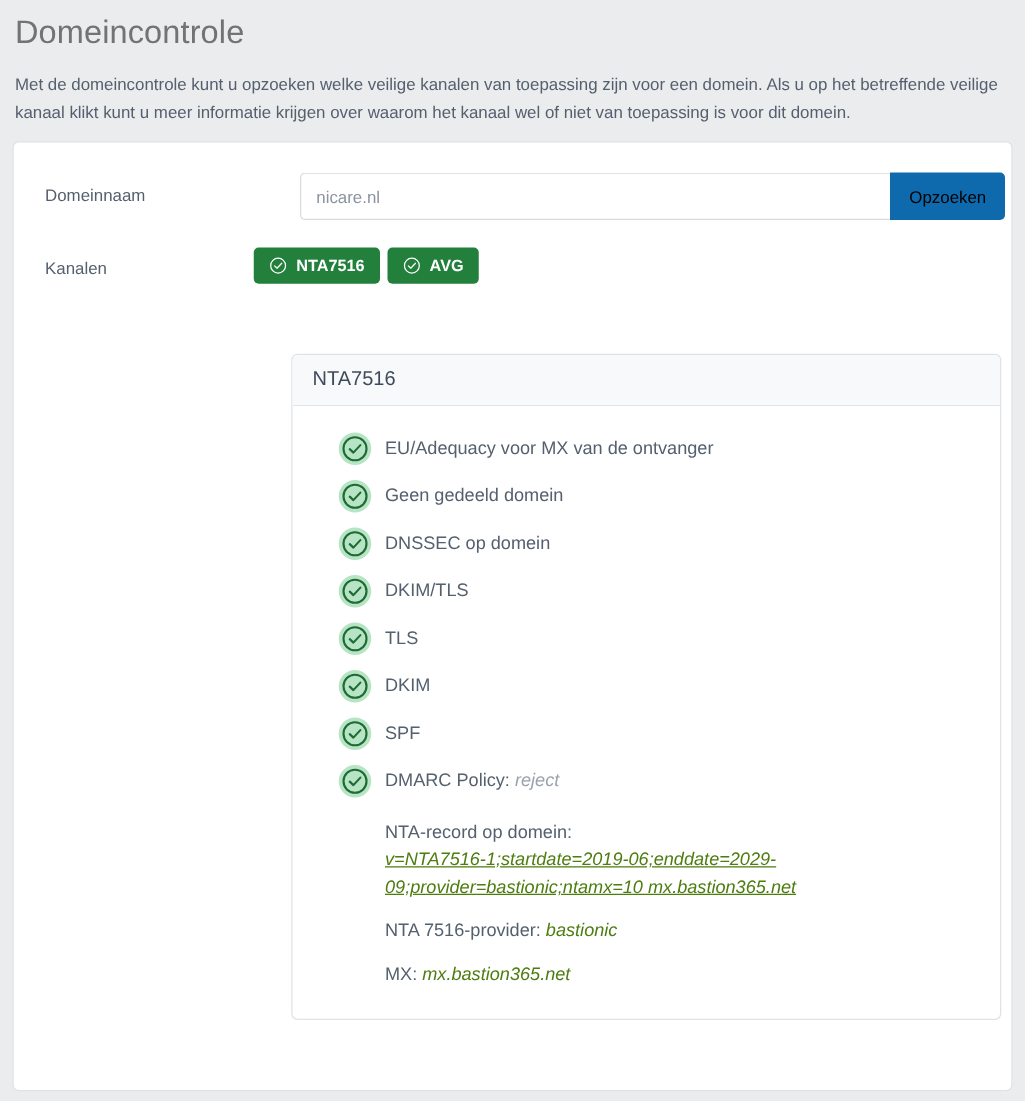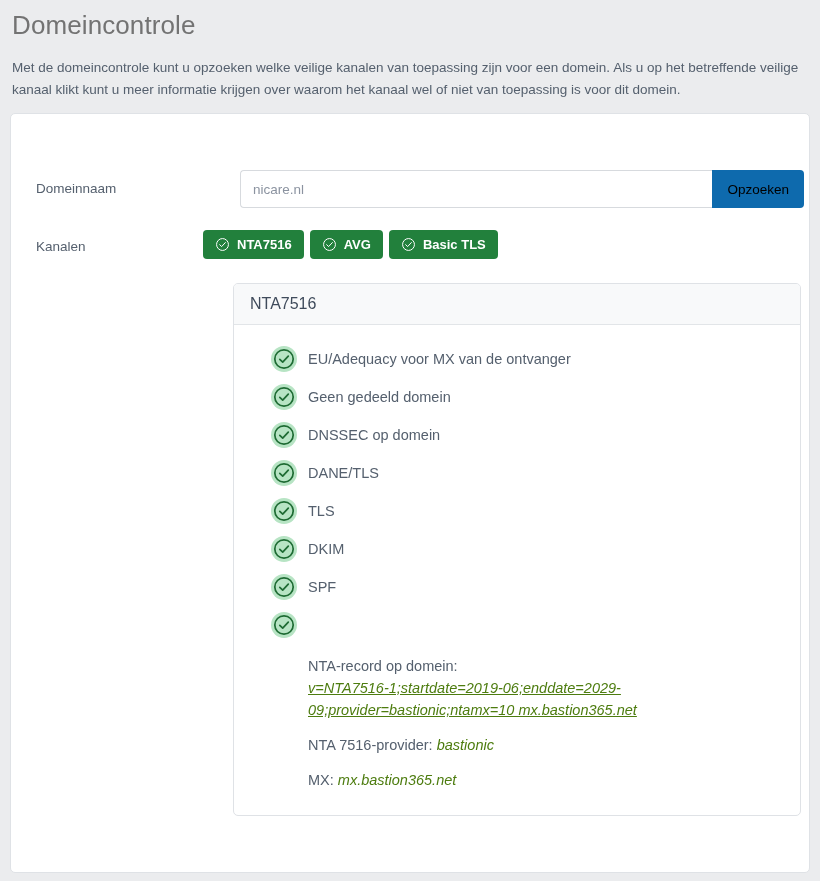--- a/index.html
+++ b/index.html
@@ -48,21 +48,21 @@
     border-radius: 5px;
     box-sizing: border-box;
   }
 
   
   .form-row {
     display: flex;
     align-items: flex-start;
   }
   .form-row.domain-row {
-    margin-top: 56px;
+    margin-top: 24px;
   }
   .form-row.channels-row {
     margin-top: 22px;
   }
   .form-label {
     width: 192px;
     padding-left: 25px;
     box-sizing: border-box;
     font-size: 13.5px;
     color: #55606e;
@@ -237,27 +237,20 @@
       </button>
 
       <button class="channel-badge">
         <svg class="badge-check" viewBox="0 0 24 24">
           <circle cx="12" cy="12" r="9.5" fill="none" stroke="#ffffff" stroke-width="1.6"></circle>
           <path d="M7.5 12.3 L10.6 15.3 L16.6 8.9" fill="none" stroke="#ffffff" stroke-width="1.6" stroke-linecap="round" stroke-linejoin="round"></path>
         </svg>
         <span>AVG</span>
       </button>
 
-      <button class="channel-badge">
-        <svg class="badge-check" viewBox="0 0 24 24">
-          <circle cx="12" cy="12" r="9.5" fill="none" stroke="#ffffff" stroke-width="1.6"></circle>
-          <path d="M7.5 12.3 L10.6 15.3 L16.6 8.9" fill="none" stroke="#ffffff" stroke-width="1.6" stroke-linecap="round" stroke-linejoin="round"></path>
-        </svg>
-        <span>Basic TLS</span>
-      </button>
 
     </div>
   </div>
 
   <div class="panel">
     <div class="panel-header">NTA7516</div>
     <div class="panel-body">
 
       <div class="check-item">
         <svg class="check-icon" viewBox="0 0 28 28">
@@ -292,21 +285,21 @@
         </div>
       </div>
 
       <div class="check-item">
         <svg class="check-icon" viewBox="0 0 28 28">
           <circle cx="14" cy="14" r="13" fill="#b7e4c4"></circle>
           <circle cx="14" cy="14" r="9.2" fill="none" stroke="#1e6b33" stroke-width="1.7"></circle>
           <path d="M9.8 14.3 L12.7 17.1 L18.3 11.1" fill="none" stroke="#1e6b33" stroke-width="1.7" stroke-linecap="round" stroke-linejoin="round"></path>
         </svg>
         <div class="check-text">
-          <span>DANE/TLS</span>
+          <span>DKIM/TLS</span>
         </div>
       </div>
 
       <div class="check-item">
         <svg class="check-icon" viewBox="0 0 28 28">
           <circle cx="14" cy="14" r="13" fill="#b7e4c4"></circle>
           <circle cx="14" cy="14" r="9.2" fill="none" stroke="#1e6b33" stroke-width="1.7"></circle>
           <path d="M9.8 14.3 L12.7 17.1 L18.3 11.1" fill="none" stroke="#1e6b33" stroke-width="1.7" stroke-linecap="round" stroke-linejoin="round"></path>
         </svg>
         <div class="check-text">
@@ -335,20 +328,24 @@
           <span>SPF</span>
         </div>
       </div>
 
       <div class="check-item">
         <svg class="check-icon" viewBox="0 0 28 28">
           <circle cx="14" cy="14" r="13" fill="#b7e4c4"></circle>
           <circle cx="14" cy="14" r="9.2" fill="none" stroke="#1e6b33" stroke-width="1.7"></circle>
           <path d="M9.8 14.3 L12.7 17.1 L18.3 11.1" fill="none" stroke="#1e6b33" stroke-width="1.7" stroke-linecap="round" stroke-linejoin="round"></path>
         </svg>
+        <div class="check-text">
+          <span>DMARC Policy:</span>
+          <span class="check-value">reject</span>
+        </div>
       </div>
 
       <div class="details">
         <p class="detail-line">
           <span>NTA-record op domein:</span>
           <span class="record-value">v=NTA7516-1;startdate=2019-06;enddate=2029-09;provider=bastionic;ntamx=10 mx.bastion365.net</span>
         </p>
         <p class="detail-line">
           <span>NTA 7516-provider:</span>
           <span class="detail-value">bastionic</span>

